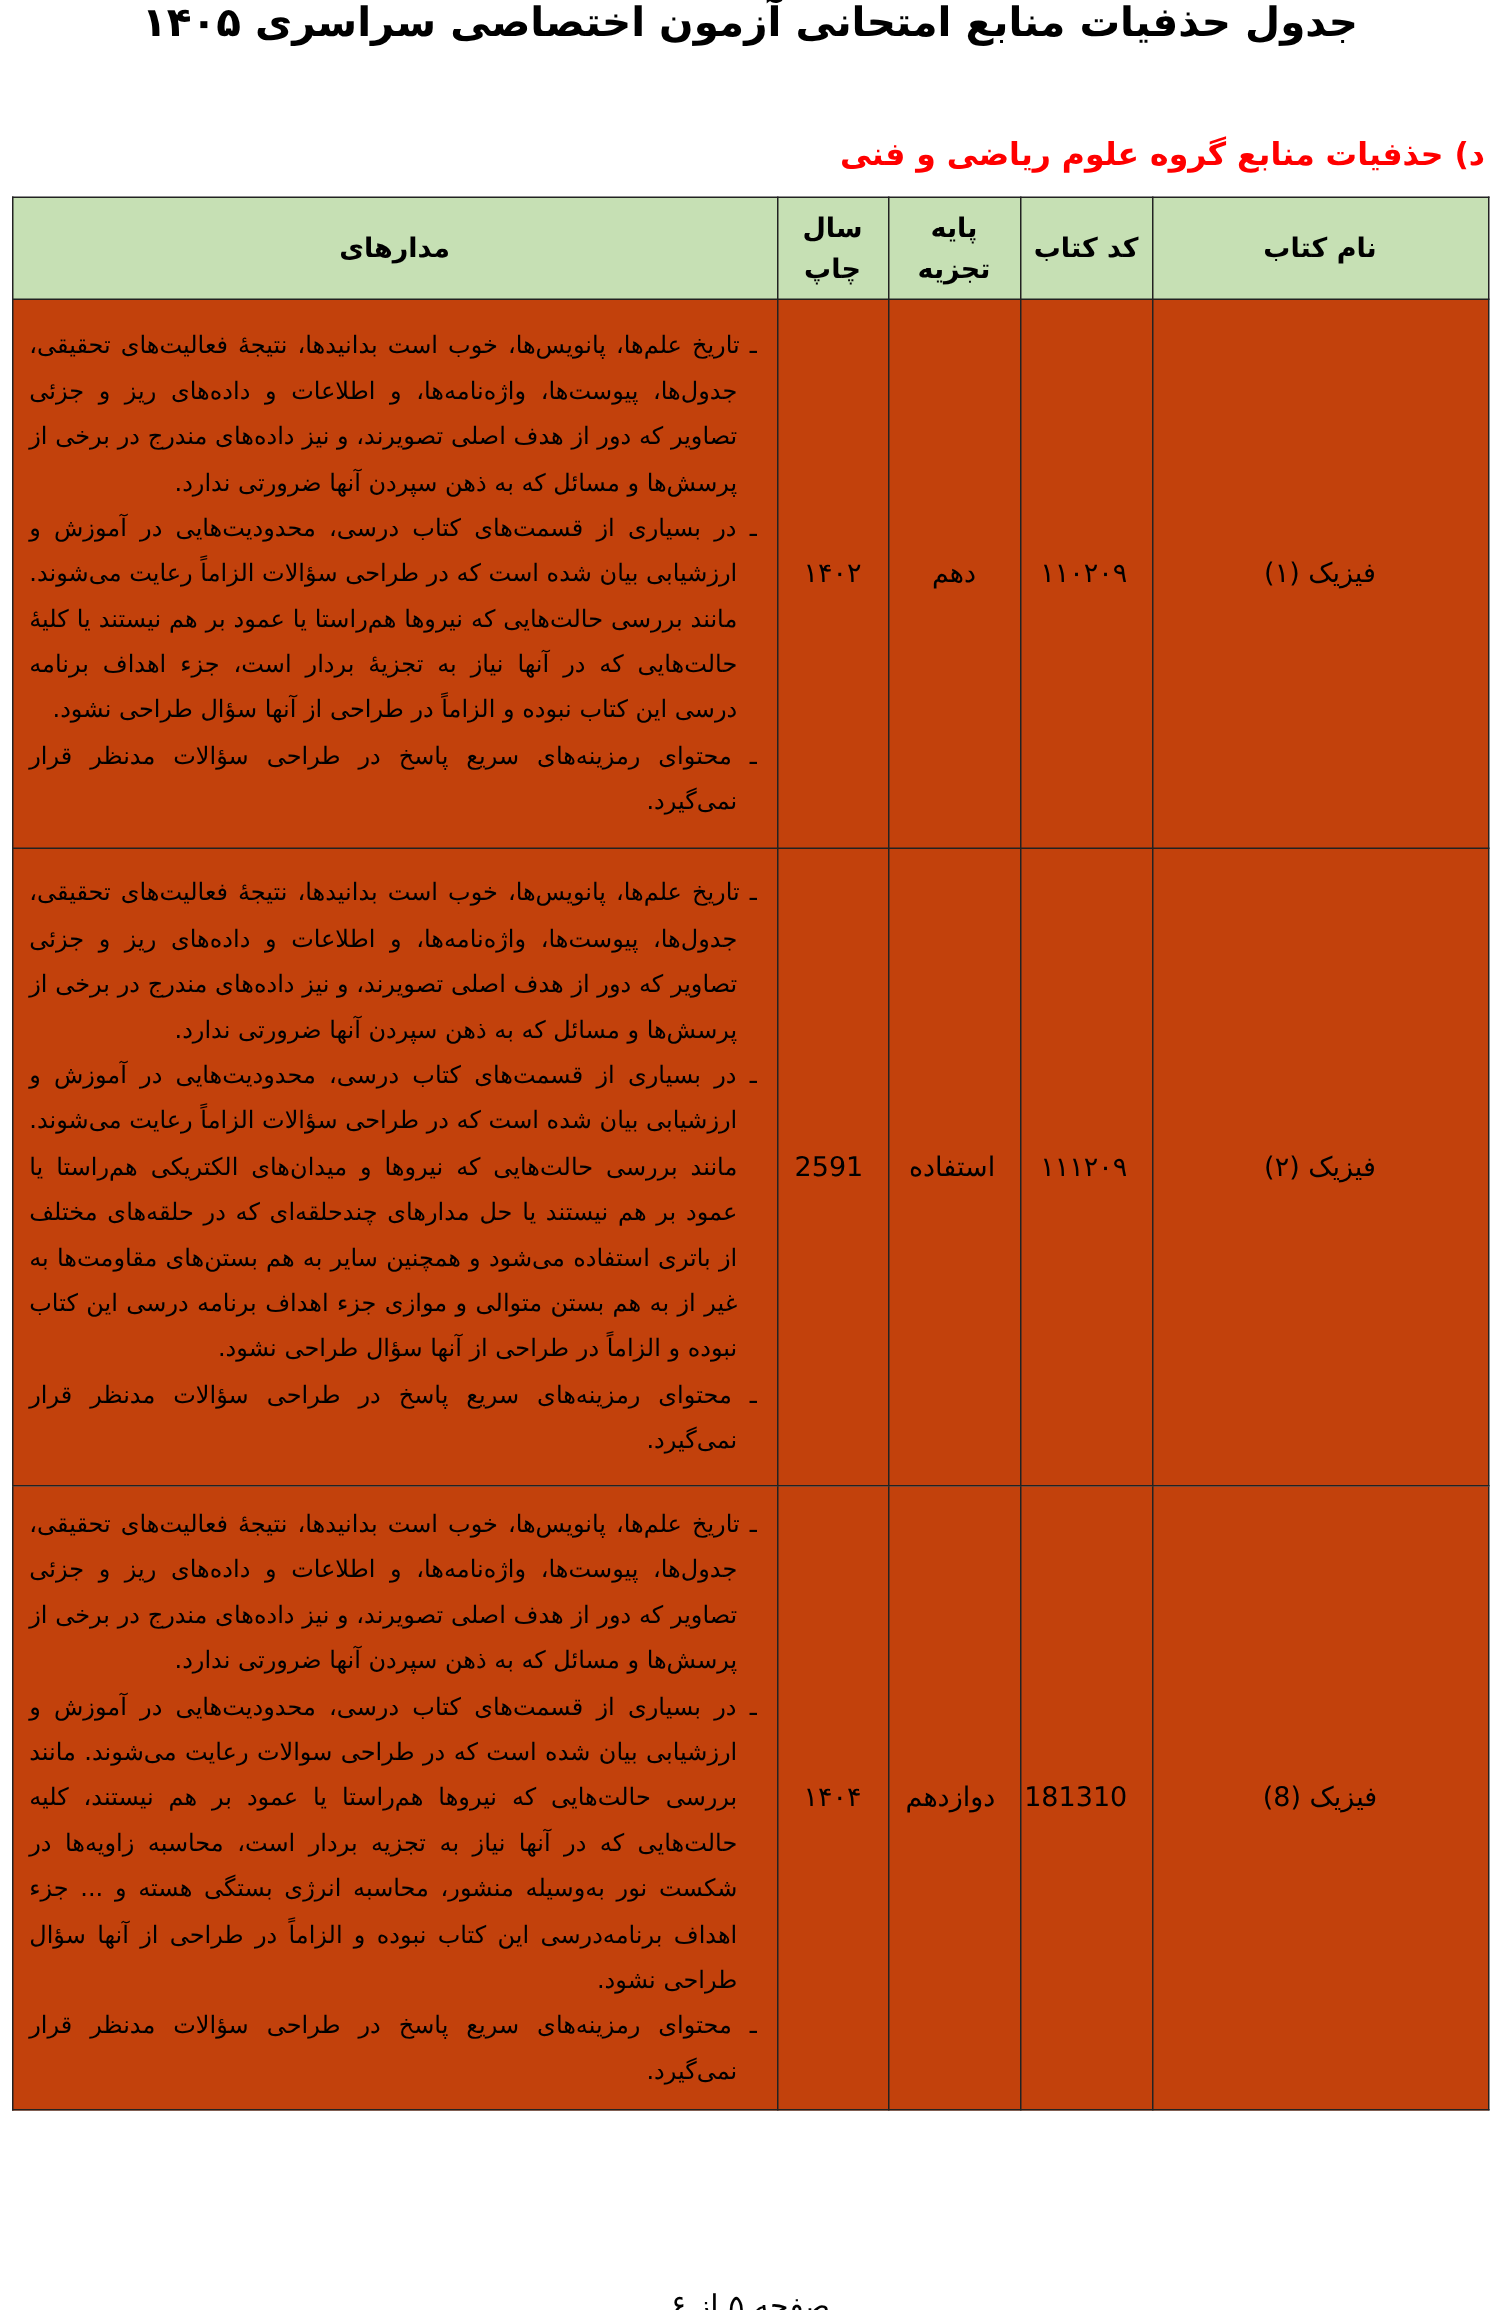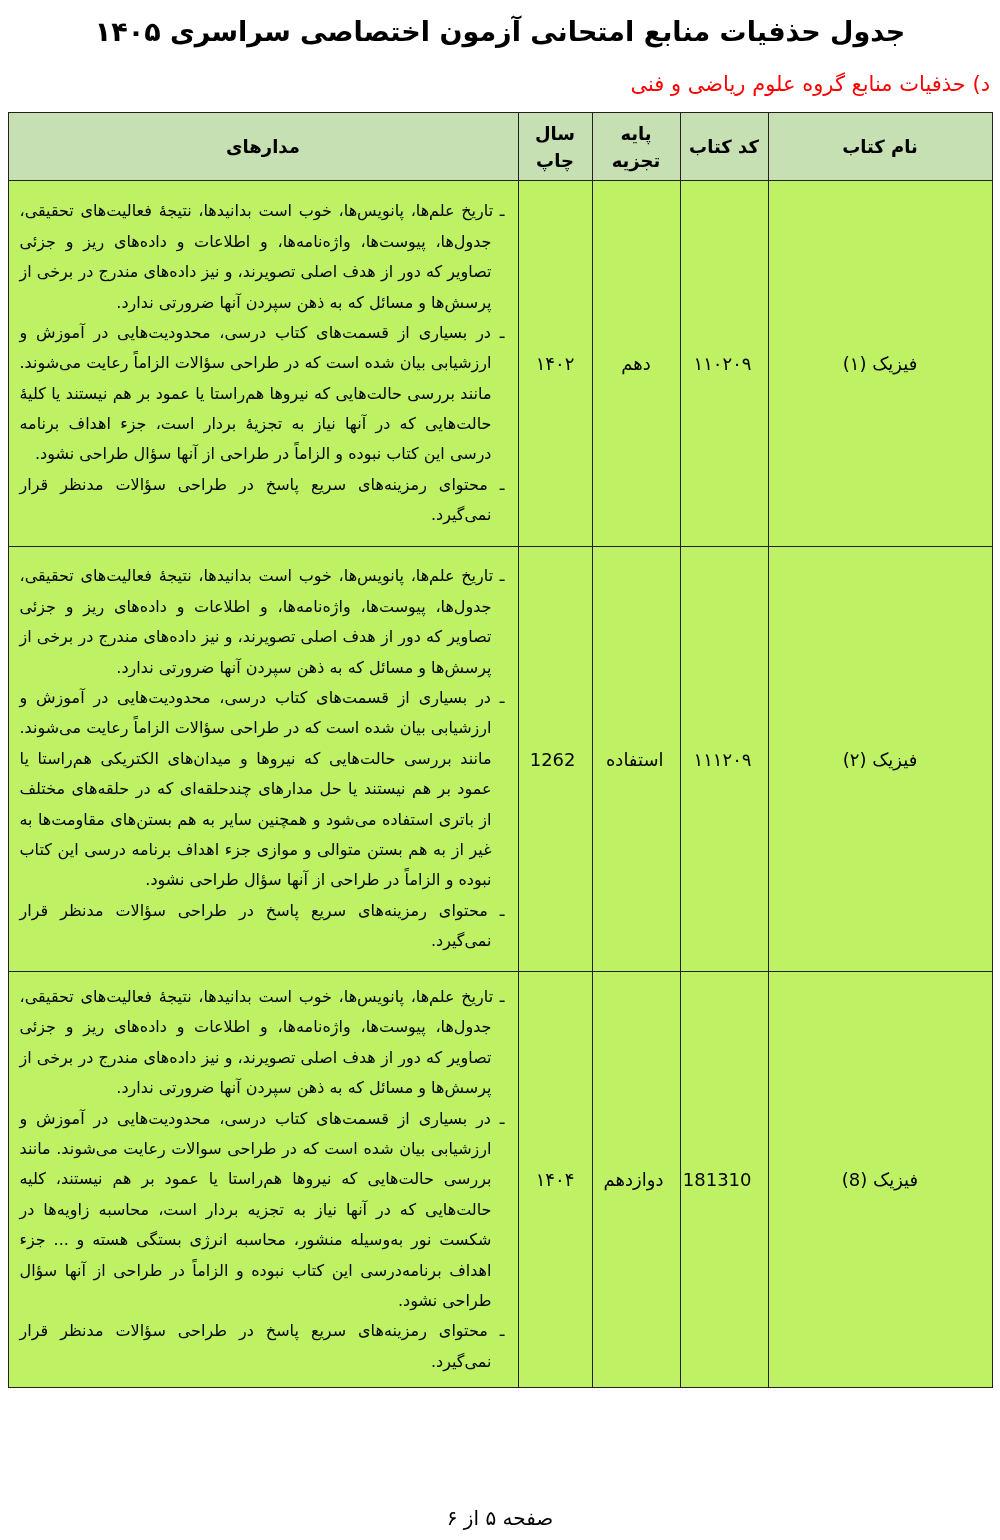--- a/index.html
+++ b/index.html
@@ -3,36 +3,36 @@
 <meta charset="utf-8">
 <style>
   html,body { margin:0; padding:0; }
   body {
     width:1000px; height:1540px; background:#ffffff; color:#000;
     direction:rtl; overflow:hidden;
     font-family:"DejaVu Sans", sans-serif;
   }
   .page-title {
     text-align:center; font-weight:bold; font-size:27px;
-    padding-top:16px; letter-spacing:0;
+    padding-top:0; letter-spacing:0;
   }
   .section-heading {
-    color:#ff0000; font-weight:normal; font-size:21px;
-    text-align:right; margin:25px 10px 16px 0;
+    color:#ff0000; font-weight:bold; font-size:21px;
+    text-align:right; margin:60px 10px 16px 0;
   }
   table.omissions-table {
     width:984px; margin:0 auto; border-collapse:collapse; table-layout:fixed;
   }
   .omissions-table th, .omissions-table td { border:1px solid #222; }
   .omissions-table thead th {
     background:#c6e0b4; font-size:18px; font-weight:bold;
     text-align:center; vertical-align:middle; height:63px;
     line-height:1.5; padding:2px 6px;
   }
-  .omissions-table td { vertical-align:middle; background:#bef264; }
+  .omissions-table td { vertical-align:middle; background:#c2410c; }
   .cell-center { text-align:center; font-size:18px; padding:16px; }
   .cell-omissions {
     vertical-align:top; padding:10px 13px 10px 11px;
     font-size:16px; line-height:1.9; text-align:justify;
   }
   .om-item { text-indent:-13px; margin-right:13px; }
   tr.row-0 td { height:333px; }
   tr.row-1 td { height:392px; }
   tr.row-2 td { height:378px; }
   .page-footer {
@@ -72,21 +72,21 @@
     <td class="cell-omissions">
           <div class="om-item">ـ تاریخ علم‌ها، پانویس‌ها، خوب است بدانیدها، نتیجهٔ فعالیت‌های تحقیقی، جدول‌ها، پیوست‌ها، واژه‌نامه‌ها، و اطلاعات و داده‌های ریز و جزئی تصاویر که دور از هدف اصلی تصویرند، و نیز داده‌های مندرج در برخی از پرسش‌ها و مسائل که به ذهن سپردن آنها ضرورتی ندارد.</div>
           <div class="om-item">ـ در بسیاری از قسمت‌های کتاب درسی، محدودیت‌هایی در آموزش و ارزشیابی بیان شده است که در طراحی سؤالات الزاماً رعایت می‌شوند. مانند بررسی حالت‌هایی که نیروها هم‌راستا یا عمود بر هم نیستند یا کلیهٔ حالت‌هایی که در آنها نیاز به تجزیهٔ بردار است، جزء اهداف برنامه درسی این کتاب نبوده و الزاماً در طراحی از آنها سؤال طراحی نشود.</div>
           <div class="om-item">ـ محتوای رمزینه‌های سریع پاسخ در طراحی سؤالات مدنظر قرار نمی‌گیرد.</div>
         </td>
   </tr>
       <tr class="row-1">
     <td class="cell-center">فیزیک (۲)</td>
     <td class="cell-center">۱۱۱۲۰۹</td>
     <td class="cell-center">استفاده</td>
-    <td class="cell-center">1262</td>
+    <td class="cell-center">2591</td>
     <td class="cell-omissions">
           <div class="om-item">ـ تاریخ علم‌ها، پانویس‌ها، خوب است بدانیدها، نتیجهٔ فعالیت‌های تحقیقی، جدول‌ها، پیوست‌ها، واژه‌نامه‌ها، و اطلاعات و داده‌های ریز و جزئی تصاویر که دور از هدف اصلی تصویرند، و نیز داده‌های مندرج در برخی از پرسش‌ها و مسائل که به ذهن سپردن آنها ضرورتی ندارد.</div>
           <div class="om-item">ـ در بسیاری از قسمت‌های کتاب درسی، محدودیت‌هایی در آموزش و ارزشیابی بیان شده است که در طراحی سؤالات الزاماً رعایت می‌شوند. مانند بررسی حالت‌هایی که نیروها و میدان‌های الکتریکی هم‌راستا یا عمود بر هم نیستند یا حل مدارهای چندحلقه‌ای که در حلقه‌های مختلف از باتری استفاده می‌شود و همچنین سایر به هم بستن‌های مقاومت‌ها به غیر از به هم بستن متوالی و موازی جزء اهداف برنامه درسی این کتاب نبوده و الزاماً در طراحی از آنها سؤال طراحی نشود.</div>
           <div class="om-item">ـ محتوای رمزینه‌های سریع پاسخ در طراحی سؤالات مدنظر قرار نمی‌گیرد.</div>
         </td>
   </tr>
       <tr class="row-2">
     <td class="cell-center">فیزیک (8)</td>
     <td class="cell-center">181310</td>
     <td class="cell-center">دوازدهم</td>

